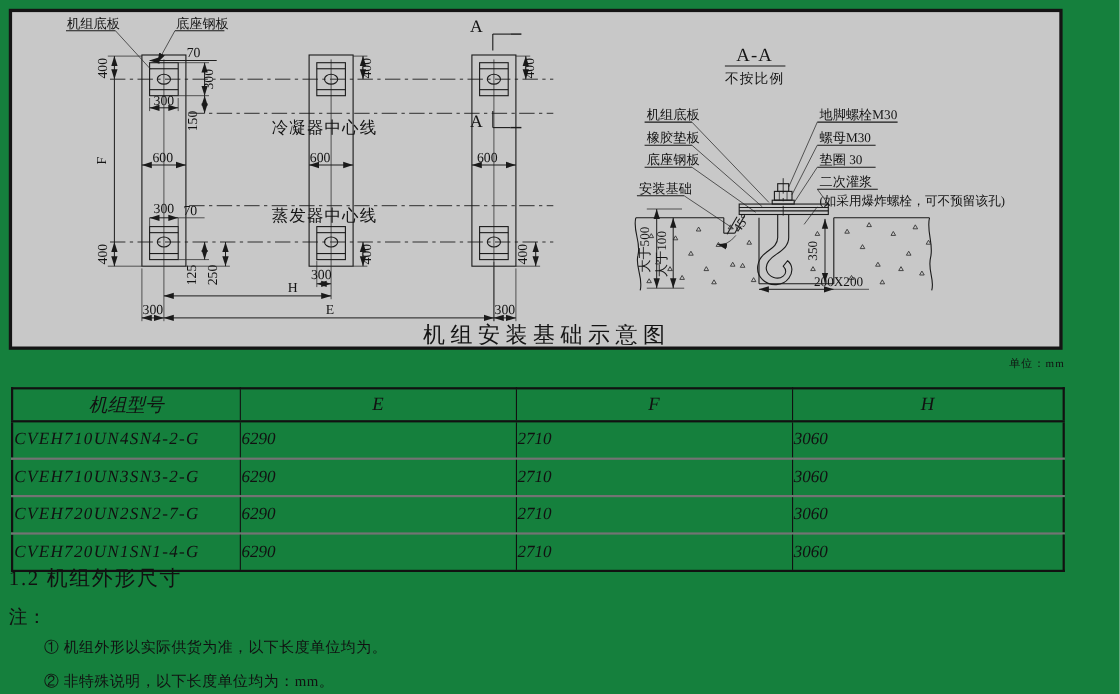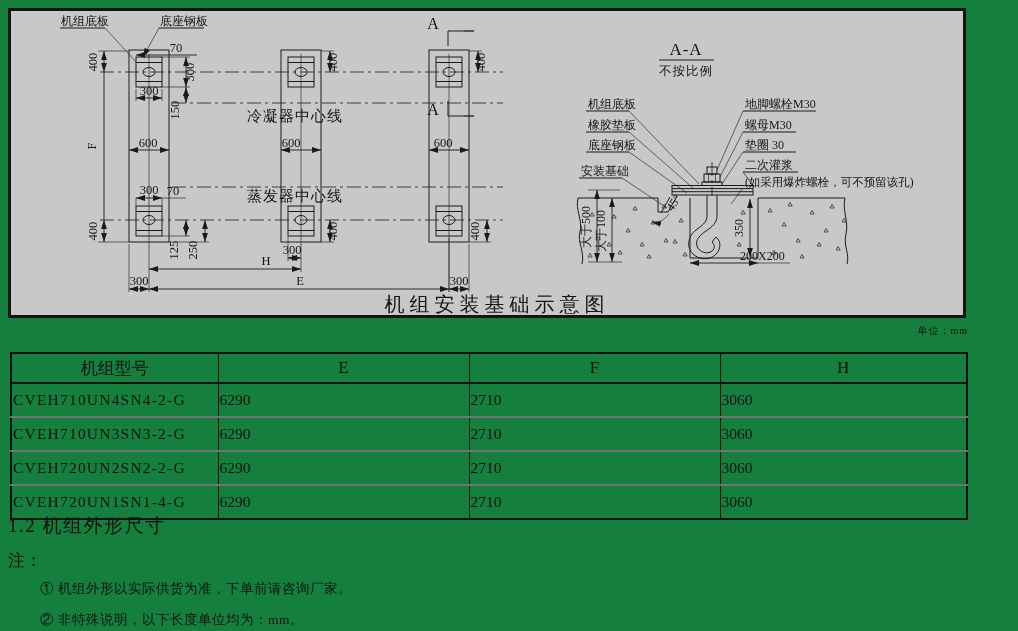--- a/index.html
+++ b/index.html
@@ -16,21 +16,21 @@
   .sec{font-size:12px;}
   .par{font-size:11.5px;}
   .amk{font-size:16px;}
   .main{stroke:#1a1a1a;stroke-width:1;fill:none;}
   .bold{stroke:#1a1a1a;stroke-width:1.3;fill:none;}
   .thin{stroke:#2e2e2e;stroke-width:0.7;fill:none;}
   .dash{stroke:#1a1a1a;stroke-width:0.8;fill:none;stroke-dasharray:14 4 3 4;}
   .dim{stroke:#1a1a1a;stroke-width:0.9;fill:none;}
   .unit-note{position:absolute;right:50px;top:324px;font-size:10px;letter-spacing:1px;}
   table.dims{position:absolute;left:10px;top:352px;width:958px;border-collapse:collapse;table-layout:fixed;
-    border:2.5px solid #111;}
+    border:2.5px solid #111;font-style:italic;}
   table.dims th{font-size:17px;font-weight:normal;height:26px;border-bottom:2.2px solid #111;}
   table.dims td{font-size:15.5px;text-align:left;height:30px;border-top:2px solid #737373;}
   table.dims th+th, table.dims td+td{border-left:1.5px solid #111;}
   td.model{letter-spacing:1.2px;font-size:15px;}
   .heading{position:absolute;left:8px;top:513px;font-size:19px;letter-spacing:1.5px;}
   .notes-label{position:absolute;left:8px;top:549px;font-size:17px;}
   .note1{position:absolute;left:40px;top:580px;font-size:13.5px;letter-spacing:0.5px;}
   .note2{position:absolute;left:40px;top:611px;font-size:13.5px;letter-spacing:0.5px;}
 </style>
 </head>
@@ -343,32 +343,32 @@
       <td>2710</td>
       <td>3060</td>
     </tr>
     <tr>
       <td class="model">CVEH710UN3SN3-2-G</td>
       <td>6290</td>
       <td>2710</td>
       <td>3060</td>
     </tr>
     <tr>
-      <td class="model">CVEH720UN2SN2-2-G</td>
+      <td class="model">CVEH720UN2SN2-7-G</td>
       <td>6290</td>
       <td>2710</td>
       <td>3060</td>
     </tr>
     <tr>
       <td class="model">CVEH720UN1SN1-4-G</td>
       <td>6290</td>
       <td>2710</td>
       <td>3060</td>
     </tr>
   </tbody>
 </table>
 
 <div class="heading">1.2 机组外形尺寸</div>
 <div class="notes-label">注：</div>
-<div class="note1">① 机组外形以实际供货为准，下单前请咨询厂家。</div>
+<div class="note1">① 机组外形以实际供货为准，以下长度单位均为。</div>
 <div class="note2">② 非特殊说明，以下长度单位均为：mm。</div>
 
 </div>
 
 </body></html>

